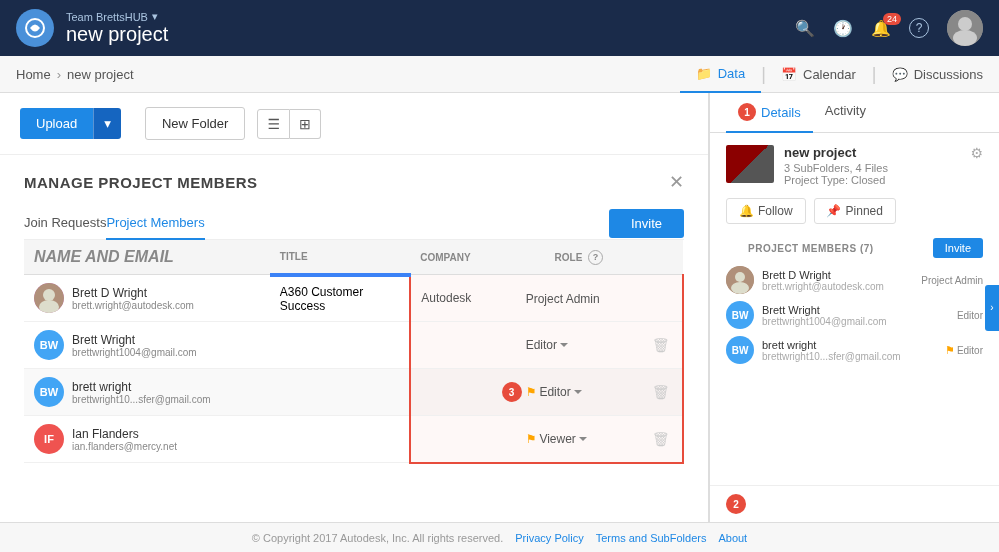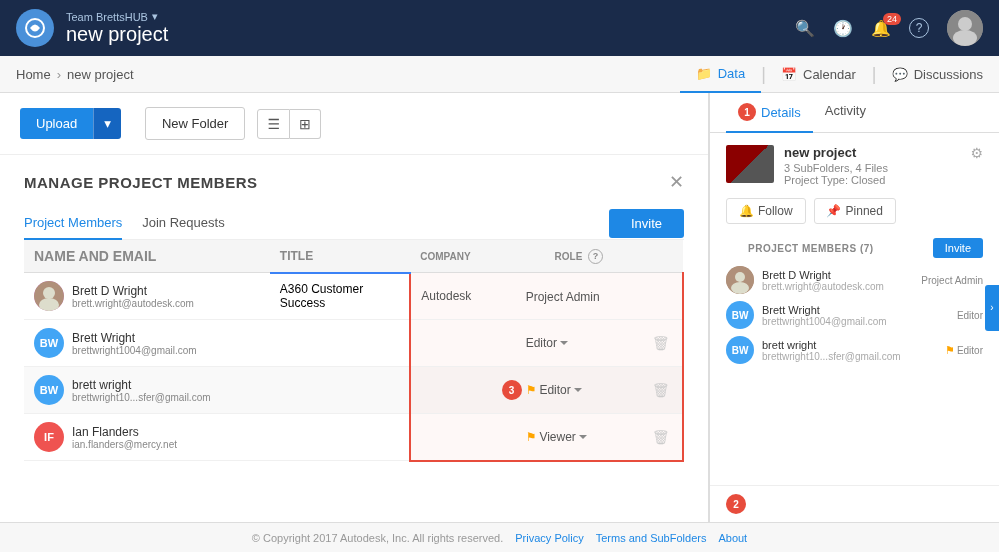--- a/index.html
+++ b/index.html
@@ -80,30 +80,30 @@
     </div>
 
     <div style="padding:16px 24px;flex:1;overflow:hidden;">
 
       <div style="display:flex;align-items:center;justify-content:space-between;margin-bottom:14px;">
         <span style="font-size:15px;font-weight:700;color:#444;letter-spacing:0.5px;">MANAGE PROJECT MEMBERS</span>
         <span style="color:#999;cursor:pointer;font-size:18px;">✕</span>
       </div>
 
       <div style="display:flex;align-items:center;border-bottom:1px solid #eee;margin-bottom:0;">
+        <div style="padding:8px 0;cursor:pointer;color:#555;font-size:13px;border-bottom:2px solid transparent;margin-bottom:-1px;">Join Requests</div>
         <div style="padding:8px 0;margin-right:20px;cursor:pointer;color:#1e88e5;font-size:13px;border-bottom:2px solid #1e88e5;margin-bottom:-1px;">Project Members</div>
-        <div style="padding:8px 0;cursor:pointer;color:#555;font-size:13px;border-bottom:2px solid transparent;margin-bottom:-1px;">Join Requests</div>
         <button style="background:#1e88e5;color:white;border:none;padding:7px 22px;border-radius:3px;cursor:pointer;font-size:13px;margin-left:auto;">Invite</button>
       </div>
 
       <table style="width:100%;border-collapse:collapse;">
         <thead>
           <tr style="background:#f5f5f5;">
-            <th style="padding:8px 10px;text-align:left;font-size:14px;font-weight:700;color:#888;text-transform:uppercase;border-bottom:1px solid #ddd;width:35%;">NAME AND EMAIL</th>
-            <th style="padding:8px 10px;text-align:left;font-size:12px;font-weight:700;color:#888;text-transform:uppercase;border-bottom:2px solid #3b82f6;width:20%;">TITLE</th>
+            <th style="padding:8px 10px;text-align:left;font-size:16px;font-weight:700;color:#888;text-transform:uppercase;border-bottom:1px solid #ddd;width:35%;font-style:italic;">NAME AND EMAIL</th>
+            <th style="padding:8px 10px;text-align:left;font-size:10px;font-weight:700;color:#888;text-transform:uppercase;border-bottom:4px solid #3b82f6;width:20%;">TITLE</th>
             <th style="padding:8px 10px;text-align:left;font-size:10px;font-weight:700;color:#888;text-transform:uppercase;border-bottom:1px solid #ddd;width:15%;">COMPANY</th>
             <th style="padding:8px 10px;text-align:center;font-size:10px;font-weight:700;color:#888;text-transform:uppercase;border-bottom:1px solid #ddd;width:18%;position:relative;">
               ROLE <span style="display:inline-flex;align-items:center;justify-content:center;width:15px;height:15px;border:1px solid #aaa;border-radius:50%;font-size:9px;color:#888;margin-left:3px;cursor:pointer;">?</span>
             </th>
             <th style="padding:8px 10px;border-bottom:1px solid #ddd;width:5%;"></th>
           </tr>
         </thead>
         <tbody>
 
           <tr style="border-bottom:1px solid #f0f0f0;">

